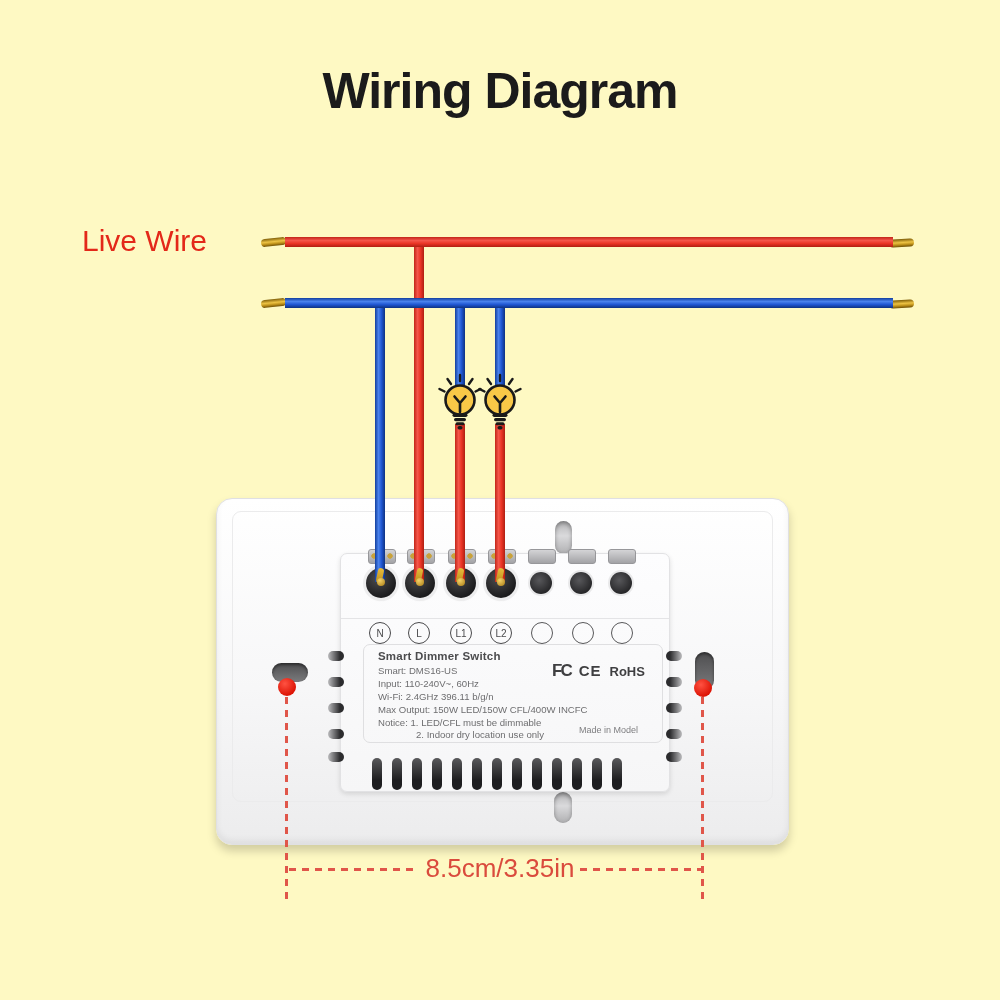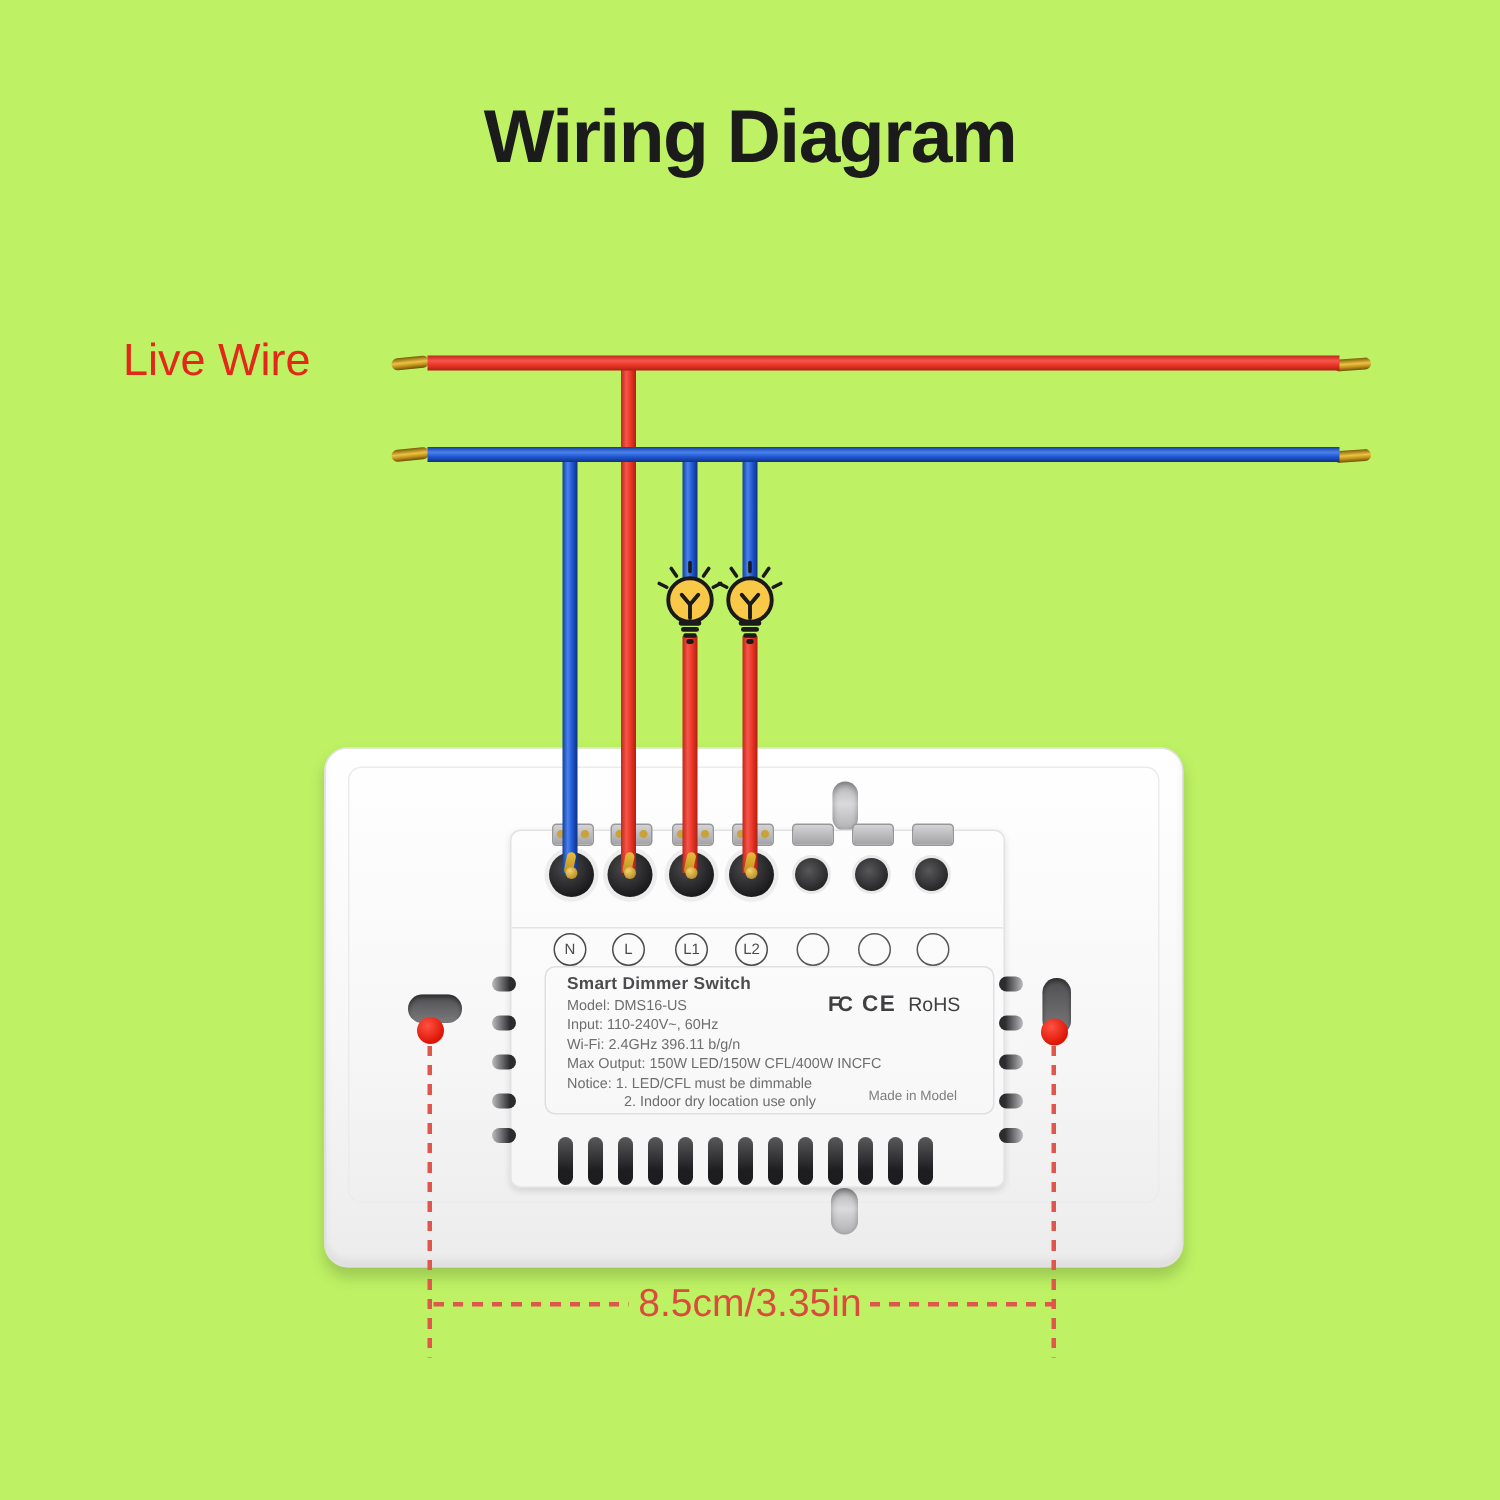--- a/index.html
+++ b/index.html
@@ -1,16 +1,16 @@
 <!DOCTYPE html>
 <html><head>
 <meta charset="utf-8">
 <style>
   html,body{margin:0;padding:0;background:#ffffff;}
-  #canvas{position:relative;width:1000px;height:1000px;background:#bef264;overflow:hidden;
+  #canvas{position:relative;width:1000px;height:1000px;background:#fef9c3;overflow:hidden;
           font-family:"Liberation Sans", sans-serif;}
   .abs{position:absolute;}
 
   
   #title{left:0;top:62px;width:1000px;text-align:center;font-size:50px;font-weight:800;
          color:#1b1b1b;letter-spacing:-1px;z-index:5;}
   .wire-label{left:82px;font-size:30px;z-index:5;}
   #live-label{top:224px;color:#e32819;}
   #neutral-label{top:286px;color:#2458d8;}
 
@@ -67,23 +67,23 @@
           font-size:10px;display:flex;align-items:center;justify-content:center;}
   .tlabel.empty{border-color:#58585a;}
 
   #panel{position:absolute;left:22px;top:90px;width:300px;height:99px;border:1px solid #dfdfe1;
          border-radius:7px;box-sizing:border-box;}
   #device-name{position:absolute;left:14px;top:5px;font-size:11.5px;font-weight:700;
                color:#4c4c4e;letter-spacing:0.2px;}
   .spec{position:absolute;left:14px;font-size:9.6px;color:#6e6e70;white-space:nowrap;}
   .spec.indent{left:52px;}
   #certs{position:absolute;left:188px;top:16px;display:flex;align-items:baseline;gap:8px;color:#3f3f41;}
-  #cert-fcc{font-size:14px;font-weight:800;letter-spacing:-2px;}
+  #cert-fcc{font-size:17px;font-weight:800;letter-spacing:-2px;}
   #cert-ce{font-size:15px;font-weight:600;letter-spacing:1px;}
-  #cert-rohs{font-size:13px;font-weight:400;}
+  #cert-rohs{font-size:13px;font-weight:700;}
   #made-in{position:absolute;right:24px;bottom:7px;font-size:9px;color:#7e7e80;}
 
   .vent{position:absolute;top:204px;width:10px;height:32px;border-radius:5px;
         background:linear-gradient(180deg,#59595b,#1d1d1f 70%);}
   .clip{position:absolute;width:16px;height:10px;border-radius:5px;}
   .clip.l{left:-13px;background:linear-gradient(90deg,#bcbcbe,#2c2c2e 75%);}
   .clip.r{left:325px;background:linear-gradient(270deg,#bcbcbe,#2c2c2e 75%);}
 
   
   .gstem{width:6px;height:15px;border-radius:3px;z-index:34;
@@ -135,21 +135,21 @@
     <div class="tlabel" style="left:28px">N</div>
     <div class="tlabel" style="left:67px">L</div>
     <div class="tlabel" style="left:109px">L1</div>
     <div class="tlabel" style="left:149px">L2</div>
     <div class="tlabel empty" style="left:190px"></div>
     <div class="tlabel empty" style="left:231px"></div>
     <div class="tlabel empty" style="left:270px"></div>
 
     <div id="panel">
       <div id="device-name">Smart Dimmer Switch</div>
-      <div class="spec" style="top:20px">Model: DMS16-US</div>
+      <div class="spec" style="top:20px">Smart: DMS16-US</div>
       <div class="spec" style="top:33px">Input: 110-240V~, 60Hz</div>
       <div class="spec" style="top:46px">Wi-Fi: 2.4GHz 396.11 b/g/n</div>
       <div class="spec" style="top:59px">Max Output: 150W LED/150W CFL/400W INCFC</div>
       <div class="spec" style="top:72px">Notice: 1. LED/CFL must be dimmable</div>
       <div class="spec indent" style="top:84px">2. Indoor dry location use only</div>
       <div id="certs">
         <span id="cert-fcc">FC</span>
         <span id="cert-ce">CE</span>
         <span id="cert-rohs">RoHS</span>
       </div>

